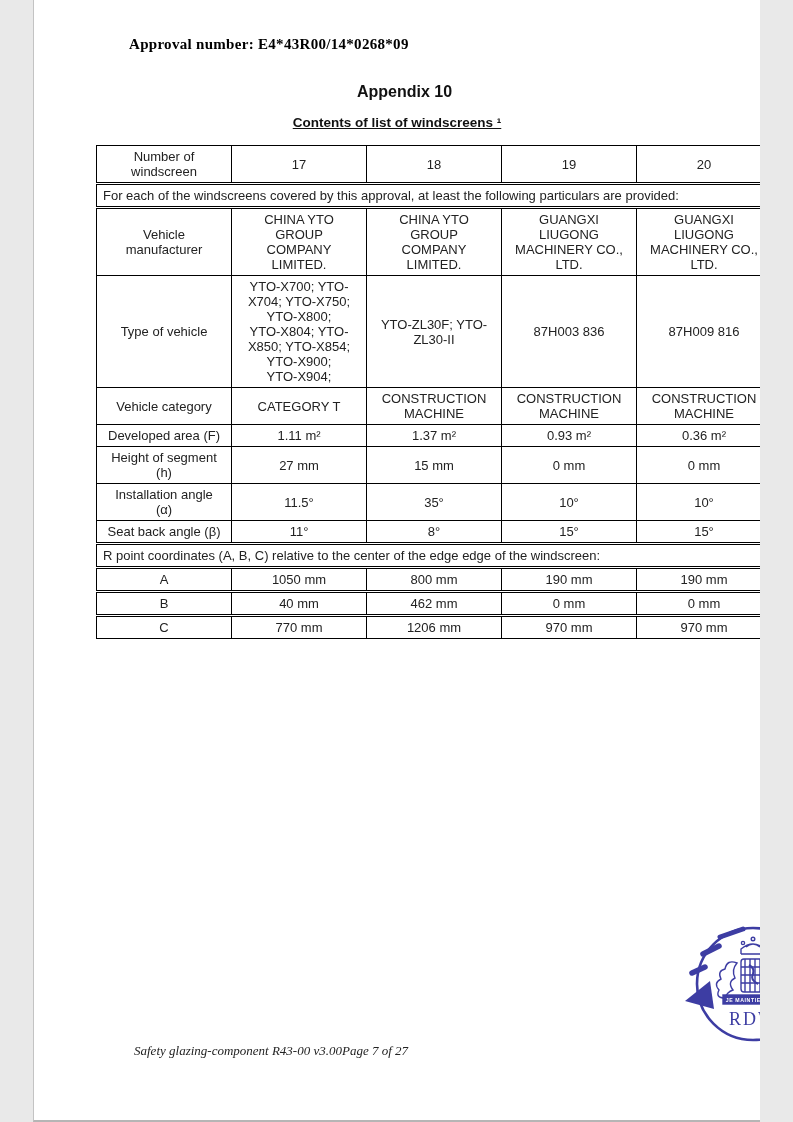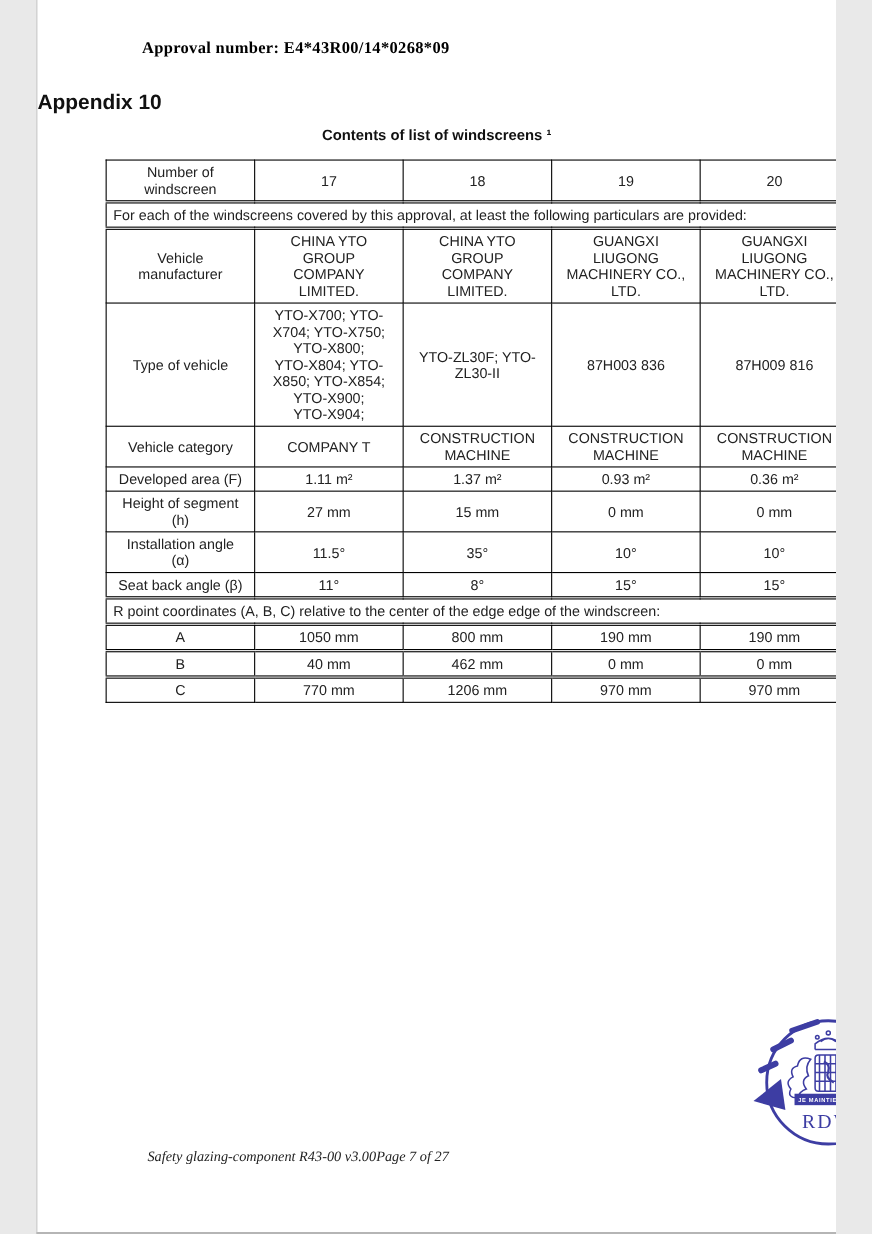--- a/index.html
+++ b/index.html
@@ -20,32 +20,34 @@
     position: absolute;
     left: 95px; top: 36px;
     font-family: "Liberation Serif", serif;
     font-weight: bold;
     font-size: 15px;
     letter-spacing: 0.3px;
     color: #000;
   }
   .title-appendix {
     position: absolute;
-    left: 0; right: 0; top: 83px;
+    left: 15px; right: 0; top: 83px;
+    text-align: center;
     font-weight: bold;
-    font-size: 19px;
+    font-size: 16px;
     color: #111;
   }
   .title-subtitle {
     position: absolute;
     left: 0; right: 0; top: 115px;
     text-align: center;
     font-weight: bold;
     font-size: 13.5px;
     color: #111;
+    text-decoration: underline;
   }
   table.spec-table {
     position: absolute;
     left: 62px; top: 145px;
     width: 676px;
     border-collapse: collapse;
     table-layout: fixed;
     font-size: 13px;
     line-height: 15px;
     color: #222;
@@ -134,21 +136,21 @@
 X850; YTO-X854;
 YTO-X900;
 YTO-X904;</td>
           <td>YTO-ZL30F; YTO-
 ZL30-II</td>
           <td>87H003 836</td>
           <td>87H009 816</td>
         </tr>
         <tr>
           <td>Vehicle category</td>
-          <td>COMPANY T</td>
+          <td>CATEGORY T</td>
           <td>CONSTRUCTION
 MACHINE</td>
           <td>CONSTRUCTION
 MACHINE</td>
           <td>CONSTRUCTION
 MACHINE</td>
         </tr>
         <tr>
           <td>Developed area (F)</td>
           <td>1.11 m²</td>

